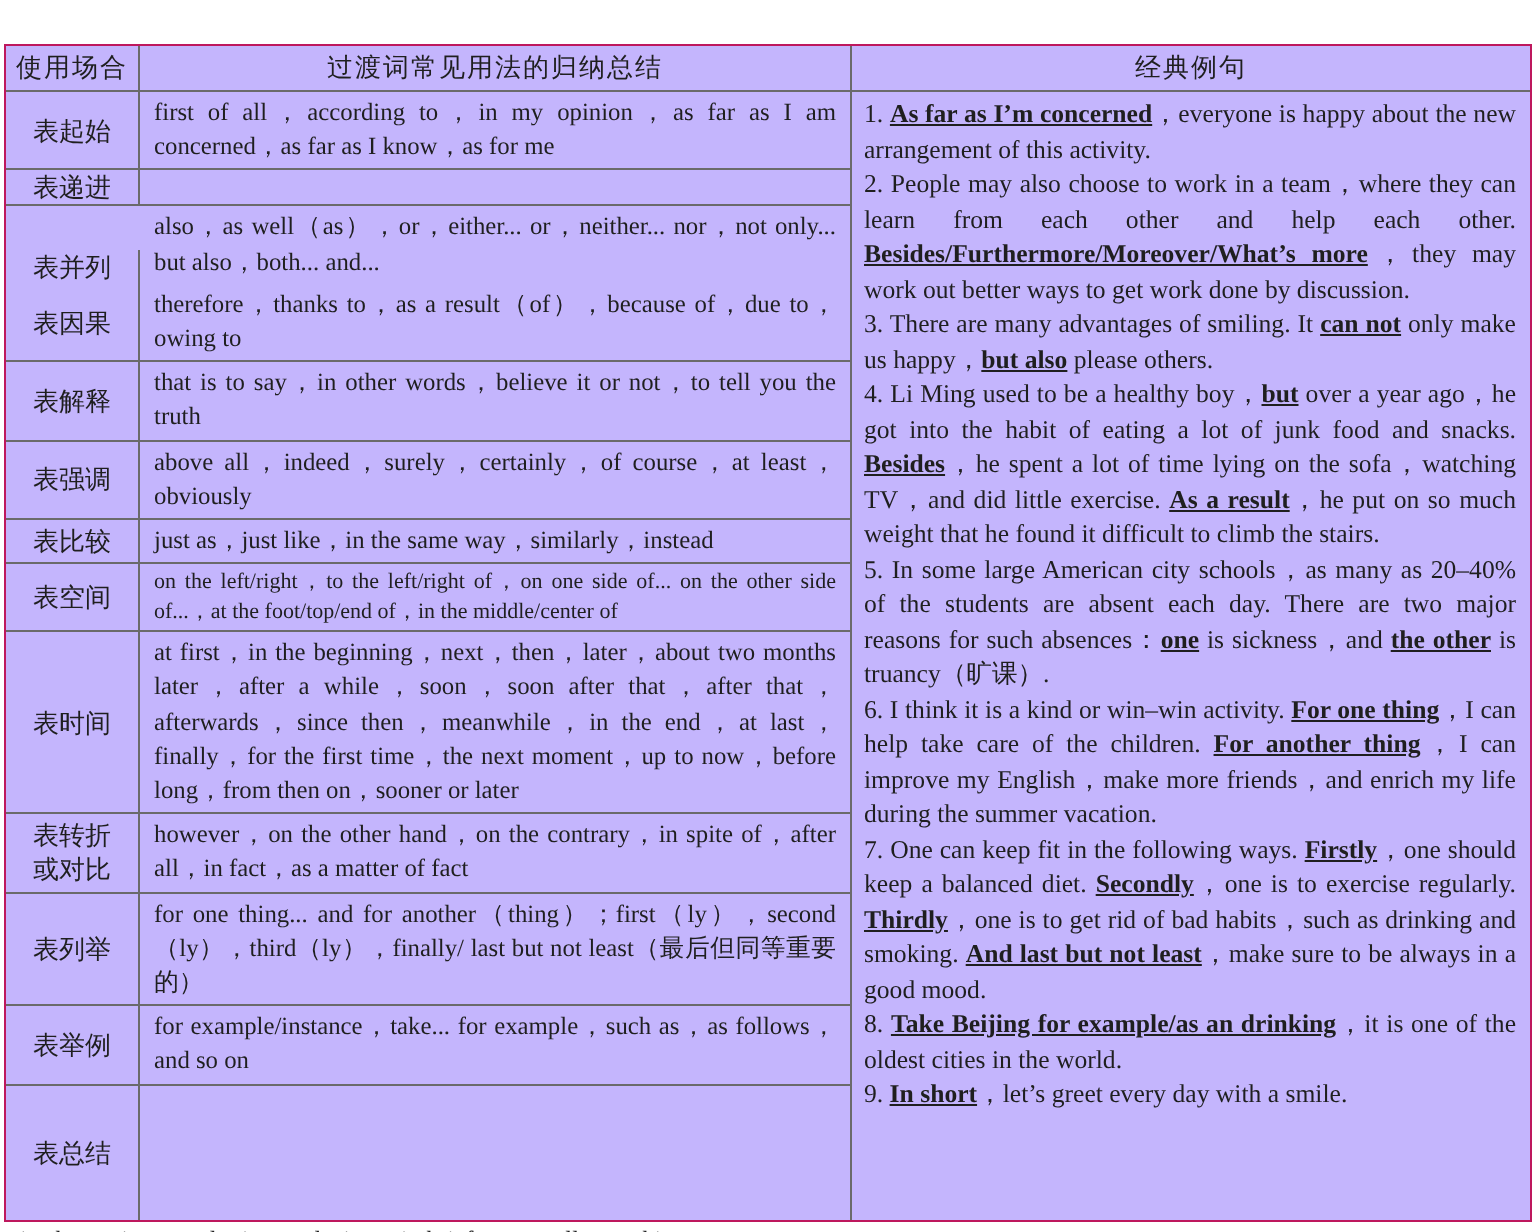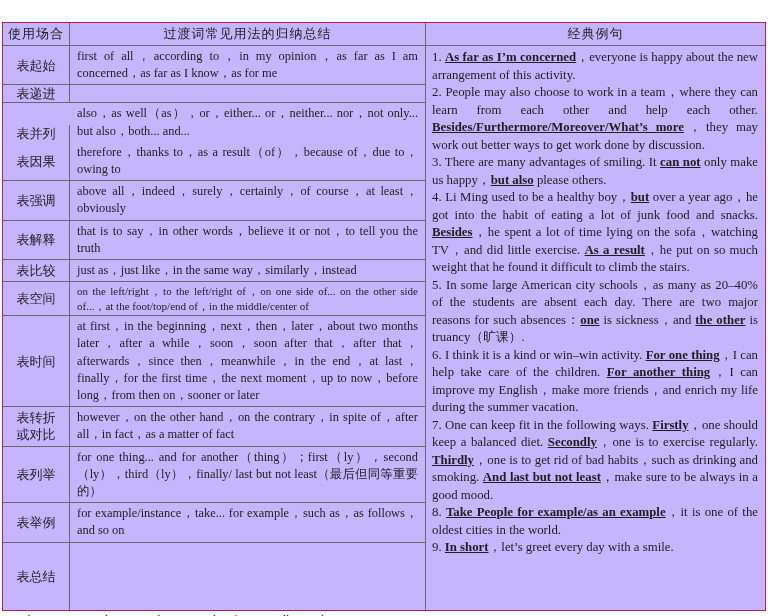--- a/index.html
+++ b/index.html
@@ -104,29 +104,29 @@
               <div class="content-inner">also，as well（as），or，either... or，neither... nor，not only... but also，both... and...</div>
             </div>
           </div>
           <div class="row">
             <div class="label-cell">表因果</div>
             <div class="content-cell">
               <div class="content-inner">therefore，thanks to，as a result（of），because of，due to，owing to</div>
             </div>
           </div>
           <div class="row">
+            <div class="label-cell">表解释</div>
+            <div class="content-cell">
+              <div class="content-inner">that is to say，in other words，believe it or not，to tell you the truth</div>
+            </div>
+          </div>
+          <div class="row">
             <div class="label-cell">表强调</div>
             <div class="content-cell">
               <div class="content-inner">above all，indeed，surely，certainly，of course，at least，obviously</div>
-            </div>
-          </div>
-          <div class="row">
-            <div class="label-cell">表解释</div>
-            <div class="content-cell">
-              <div class="content-inner">that is to say，in other words，believe it or not，to tell you the truth</div>
             </div>
           </div>
           <div class="row">
             <div class="label-cell">表比较</div>
             <div class="content-cell">
               <div class="content-inner">just as，just like，in the same way，similarly，instead</div>
             </div>
           </div>
           <div class="row small">
             <div class="label-cell">表空间</div>
@@ -170,19 +170,19 @@
     <div class="right-section">
       <div class="examples-head">经典例句</div>
       <div class="examples-body">
           <p class="example"><span class="ex-num">1. </span><span class="bu">As far as I’m concerned</span><span class="plain">，everyone is happy about the new arrangement of this activity.</span></p>
           <p class="example"><span class="ex-num">2. </span><span class="plain">People may also choose to work in a team，where they can learn from each other and help each other. </span><span class="bu">Besides/Furthermore/Moreover/What’s more</span><span class="plain">，they may work out better ways to get work done by discussion.</span></p>
           <p class="example"><span class="ex-num">3. </span><span class="plain">There are many advantages of smiling. It </span><span class="bu">can not</span><span class="plain"> only make us happy，</span><span class="bu">but also</span><span class="plain"> please others.</span></p>
           <p class="example"><span class="ex-num">4. </span><span class="plain">Li Ming used to be a healthy boy，</span><span class="bu">but</span><span class="plain"> over a year ago，he got into the habit of eating a lot of junk food and snacks. </span><span class="bu">Besides</span><span class="plain">，he spent a lot of time lying on the sofa，watching TV，and did little exercise. </span><span class="bu">As a result</span><span class="plain">，he put on so much weight that he found it difficult to climb the stairs.</span></p>
           <p class="example"><span class="ex-num">5. </span><span class="plain">In some large American city schools，as many as 20–40% of the students are absent each day. There are two major reasons for such absences：</span><span class="bu">one</span><span class="plain"> is sickness，and </span><span class="bu">the other</span><span class="plain"> is truancy（旷课）.</span></p>
           <p class="example"><span class="ex-num">6. </span><span class="plain">I think it is a kind or win–win activity. </span><span class="bu">For one thing</span><span class="plain">，I can help take care of the children. </span><span class="bu">For another thing</span><span class="plain">，I can improve my English，make more friends，and enrich my life during the summer vacation.</span></p>
           <p class="example"><span class="ex-num">7. </span><span class="plain">One can keep fit in the following ways. </span><span class="bu">Firstly</span><span class="plain">，one should keep a balanced diet. </span><span class="bu">Secondly</span><span class="plain">，one is to exercise regularly. </span><span class="bu">Thirdly</span><span class="plain">，one is to get rid of bad habits，such as drinking and smoking. </span><span class="bu">And last but not least</span><span class="plain">，make sure to be always in a good mood.</span></p>
-          <p class="example"><span class="ex-num">8. </span><span class="bu">Take People for example/as an example</span><span class="plain">，it is one of the oldest cities in the world.</span></p>
+          <p class="example"><span class="ex-num">8. </span><span class="bu">Take Beijing for example/as an drinking</span><span class="plain">，it is one of the oldest cities in the world.</span></p>
           <p class="example"><span class="ex-num">9. </span><span class="bu">In short</span><span class="plain">，let’s greet every day with a smile.</span></p>
         </div>
     </div>
 
   </div>
 </div>
 
 </body></html>

